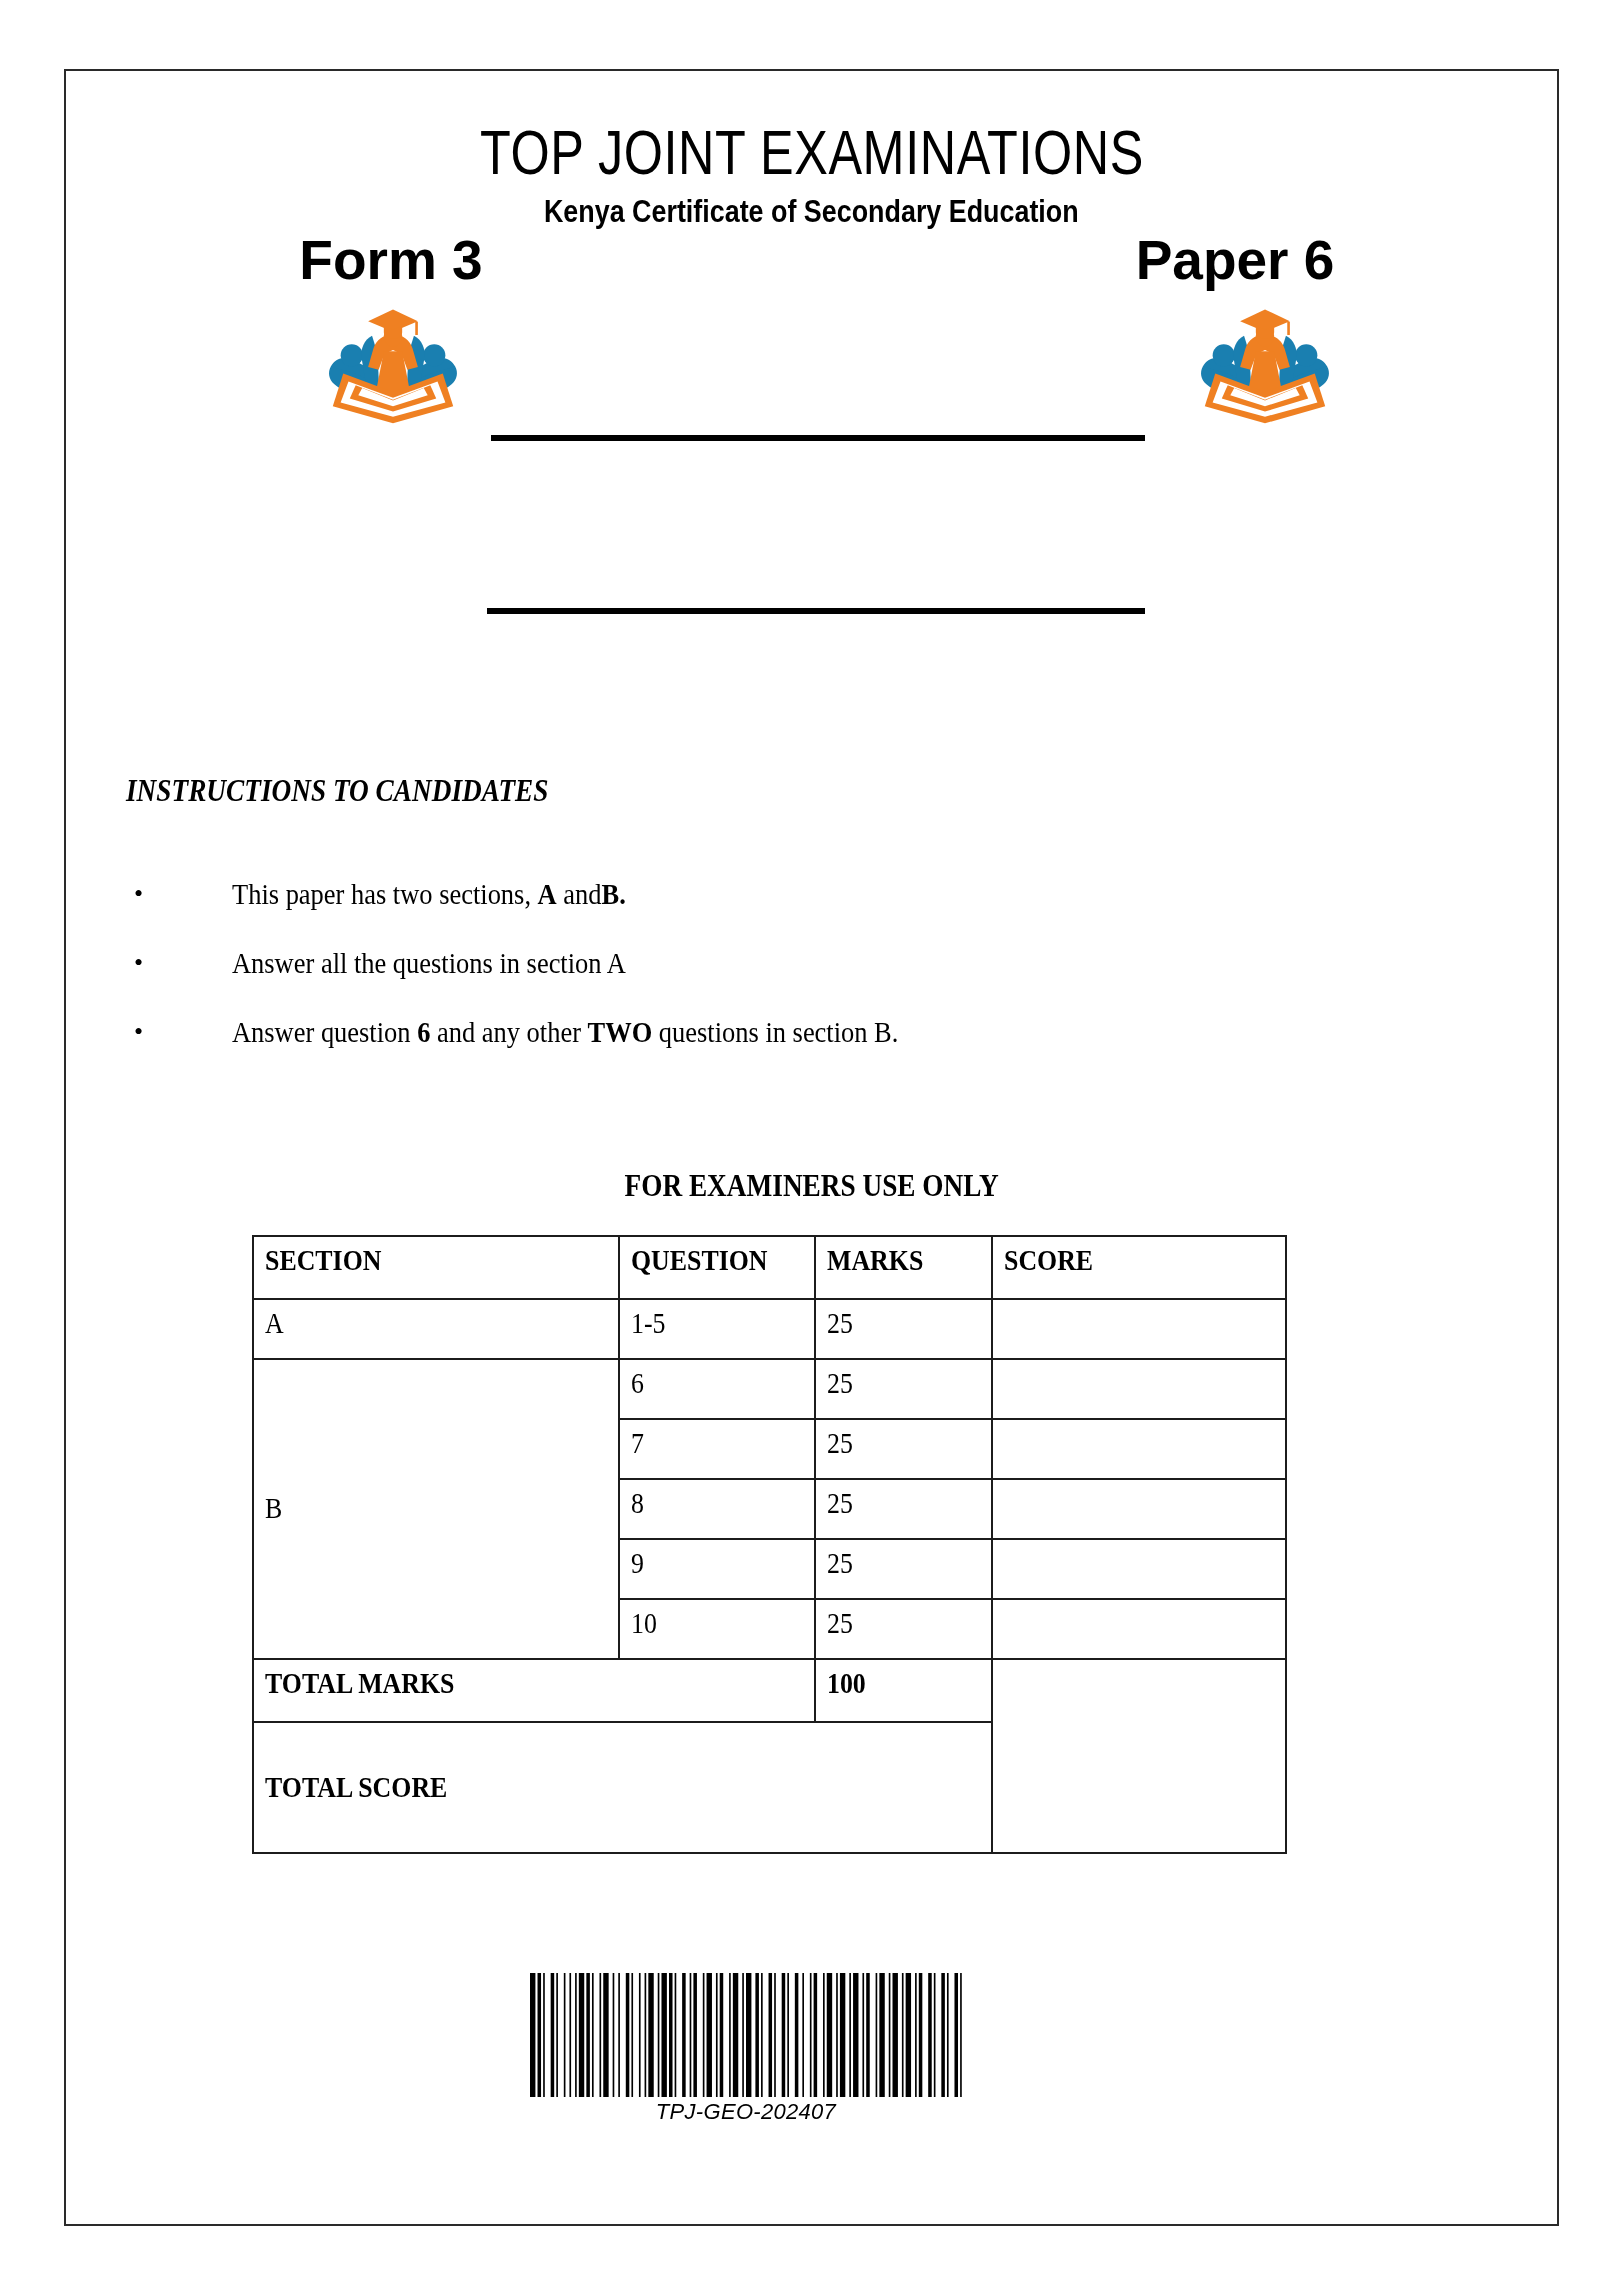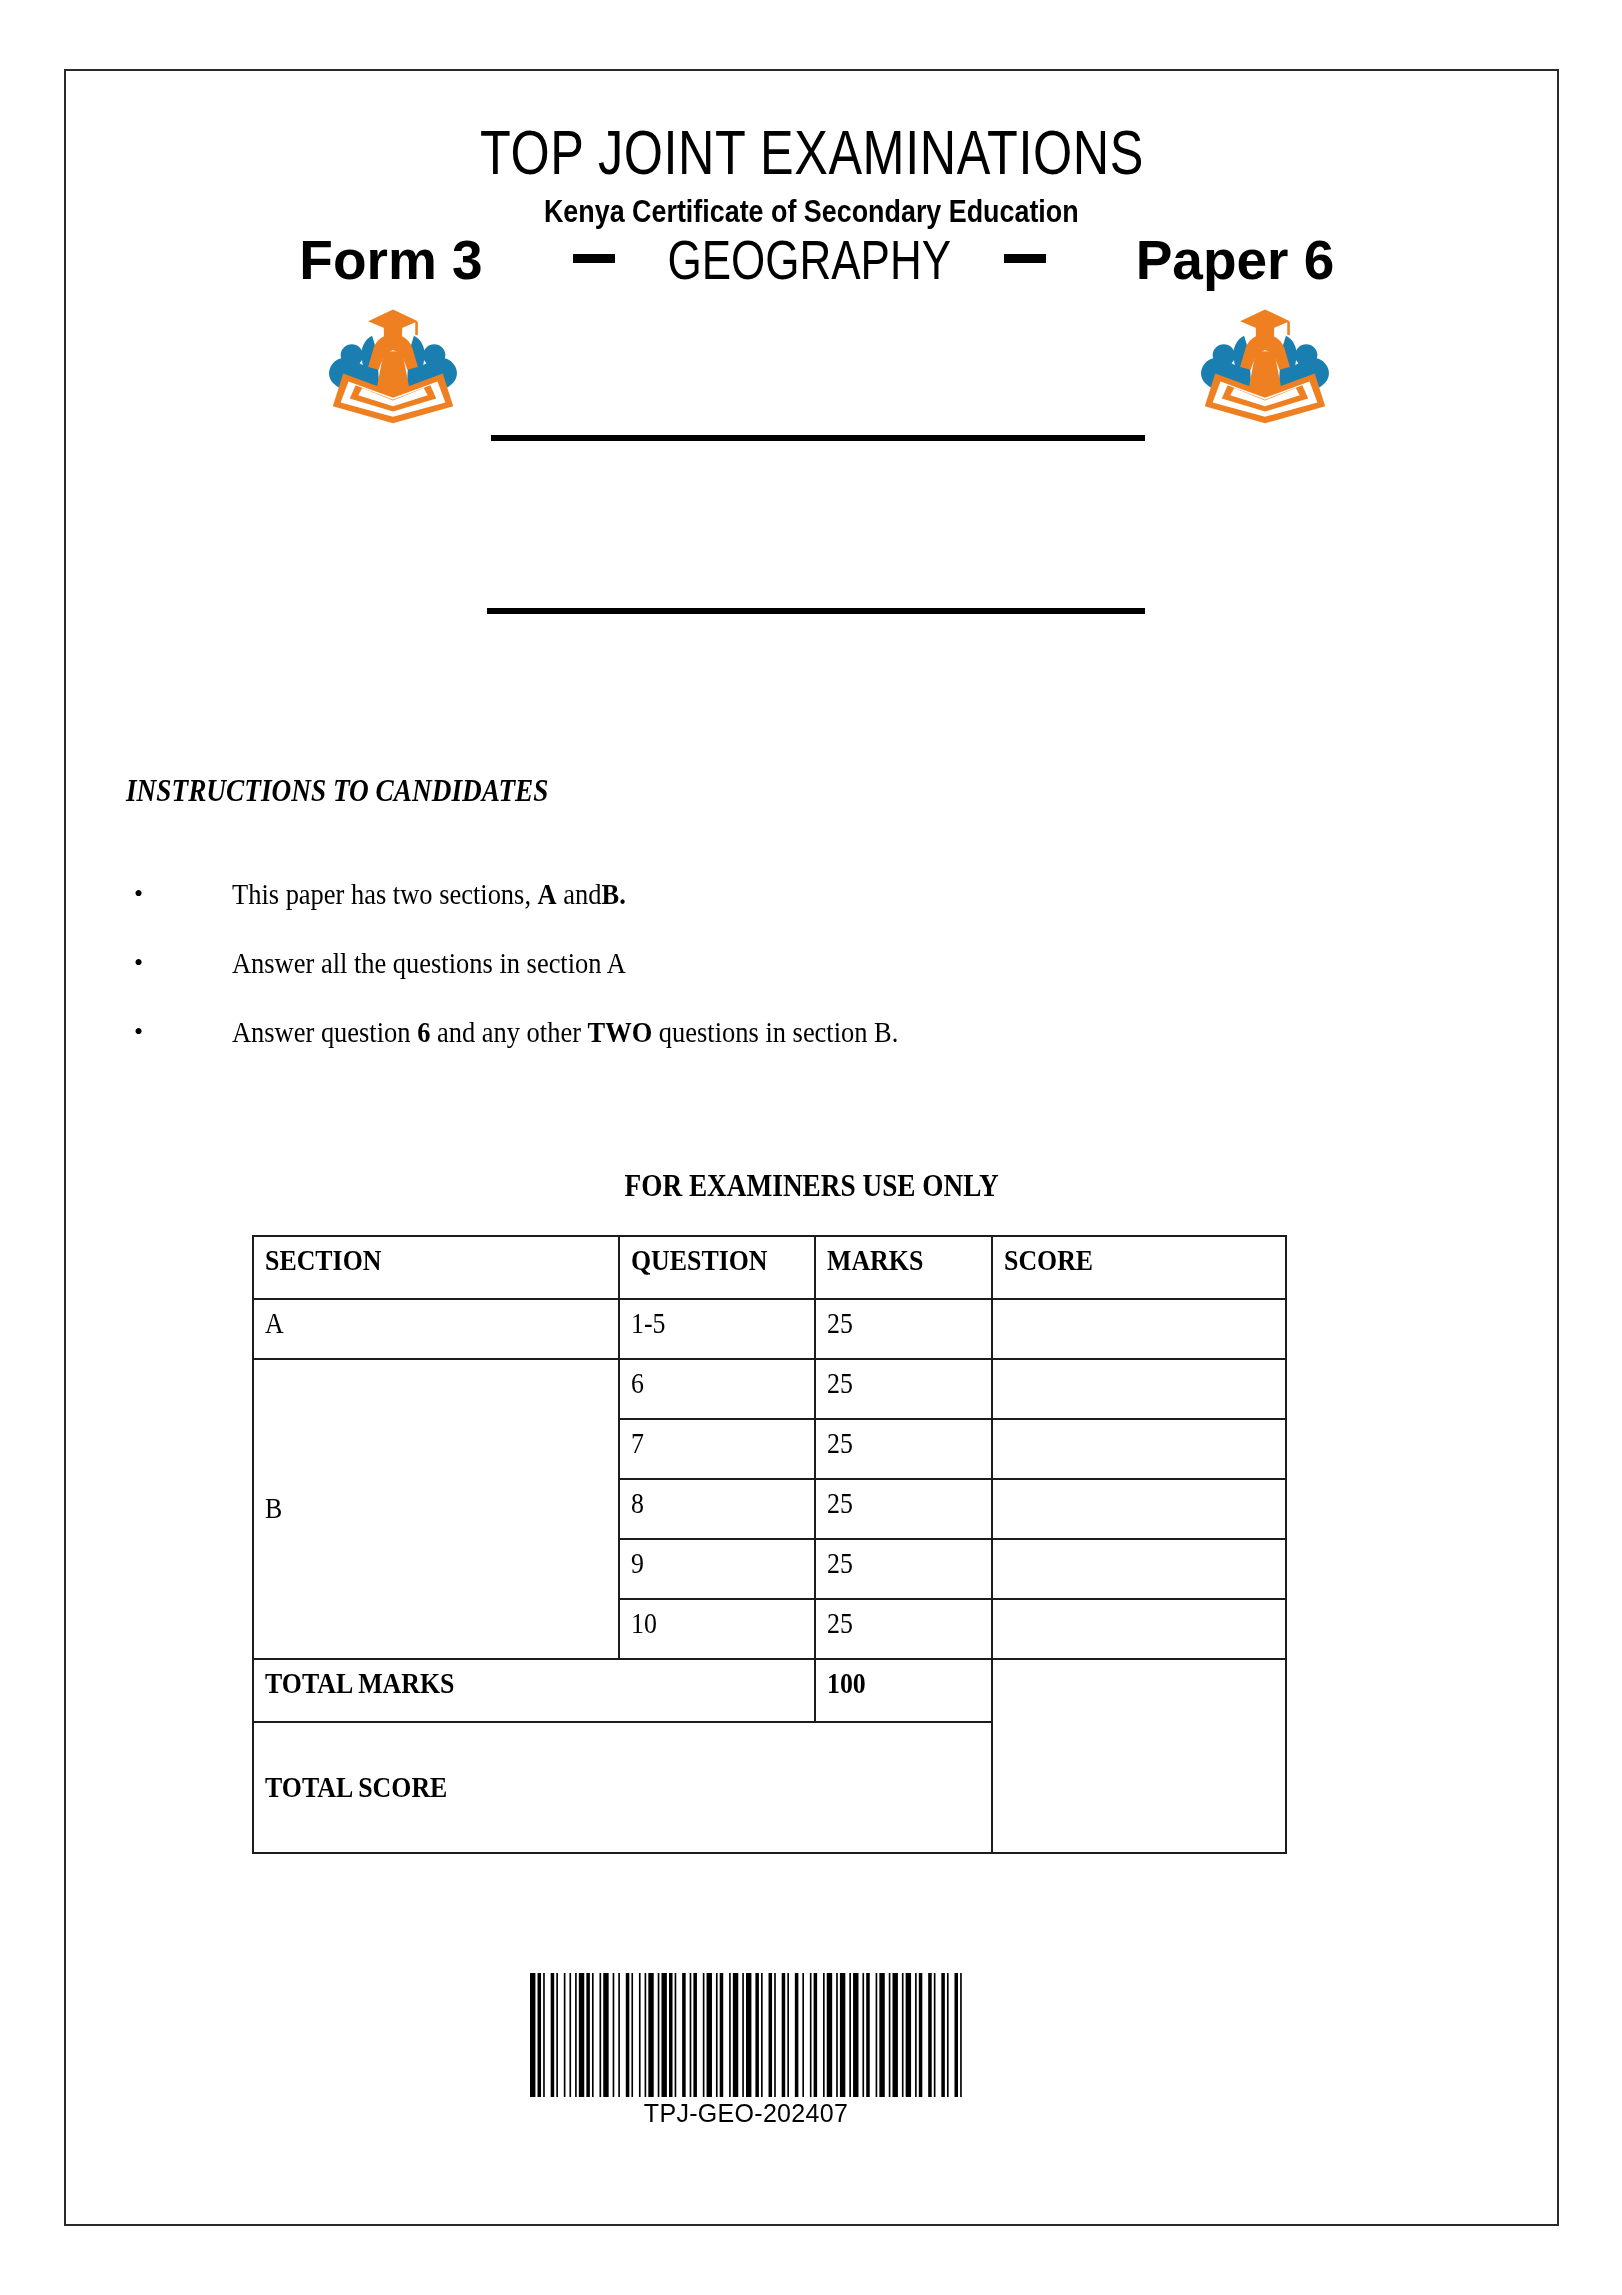--- a/index.html
+++ b/index.html
@@ -247,24 +247,25 @@
     width: 432px;
     text-align: center;
   }
   #barcode-bars {
     height: 124px;
     width: 432px;
     display: block;
   }
   #barcode-text {
     font-family: "Liberation Sans", "DejaVu Sans", sans-serif;
-    font-size: 25px;
+    font-size: 22px;
     letter-spacing: 0.3px;
     margin-top: 3.9px;
     line-height: 1.0;
+    font-style: italic;
   }
 </style>
 </head>
 <body>
 
 <div id="page-frame"></div>
 
 <div id="header">
 
   <div id="exam-title" class="cond">
@@ -276,23 +277,20 @@
   </div>
 
   <div id="form-label" class="cond">
     <span>Form 3</span>
   </div>
 
   <div id="paper-label" class="cond">
     <span>Paper 6</span>
   </div>
 
-  <div id="subject-line" class="cond">
-    <span class="sub-dash"></span><span id="subject-name">GEOGRAPHY</span><span class="sub-dash"></span>
-  </div>
 
 
   <div class="hrule" id="rule-top"></div>
   <div class="hrule" id="rule-bot"></div>
 
   <div class="logo" id="logo-left">
     <svg viewBox="0 0 220 200" width="144" height="131">
       <g>
 
         <path d="M36 96c-9 0-17 5-21 13 10 16 28 26 47 26l18 0 -9-24 -14-8c-5-4-13-7-21-7z" fill="#1a7fb0"></path>

